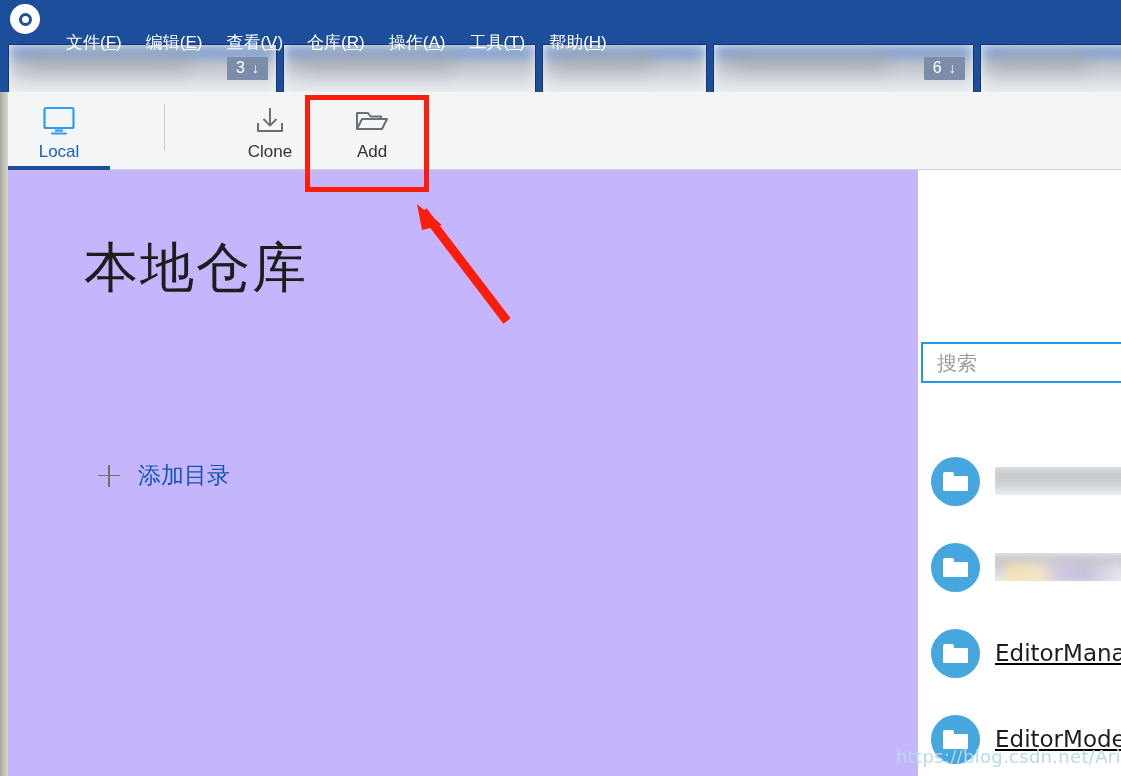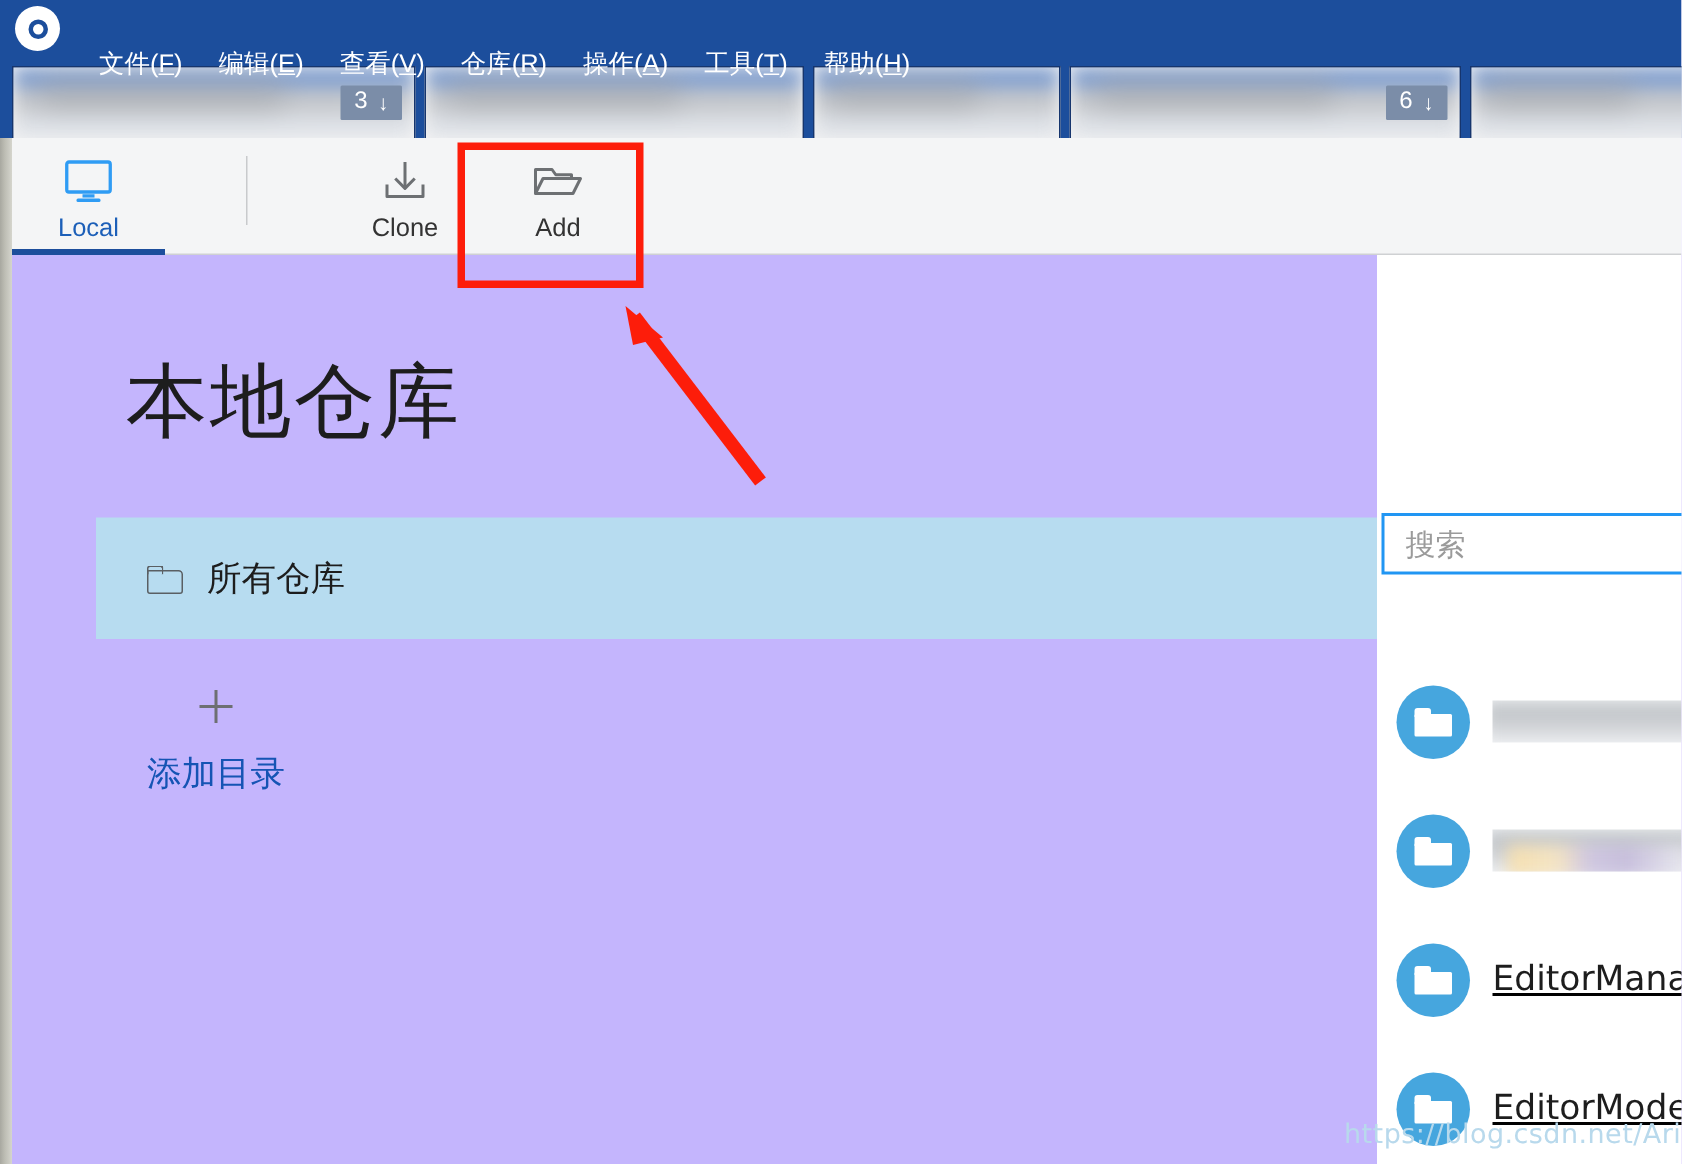--- a/index.html
+++ b/index.html
@@ -169,21 +169,20 @@
     width: 9px; height: 5px;
     border: 1.6px solid #5a5f63; border-bottom: none;
     border-radius: 2px 2px 0 0;
   }
   .repo-group-label { font-size: 23px; color: #1d1d1d;
     font-family: "DejaVu Sans", "Liberation Sans", sans-serif; }
   .add-dir {
     position: absolute; left: 56px; top: 290px;
     display: flex; align-items: center; gap: 18px;
     padding-left: 34px;
-    flex-direction: column;
   }
   .plus-ico {
     width: 22px; height: 22px; position: relative; flex: none;
   }
   .plus-ico:before, .plus-ico:after {
     content: ""; position: absolute; background: #6d6f72;
   }
   .plus-ico:before { left: 0; top: 10px; width: 22px; height: 1.6px; }
   .plus-ico:after { left: 10px; top: 0; width: 1.6px; height: 22px; }
   .add-dir-label { font-size: 23px; color: #1554b4;
@@ -365,24 +364,20 @@
     </div>
 
   </div>
 
   <div class="left-rail"></div>
 
   <div class="content">
 
     <div class="page-title">本地仓库</div>
 
-    <div class="repo-group">
-      <div class="folder-outline"></div>
-      <div class="repo-group-label">所有仓库</div>
-    </div>
 
     <div class="add-dir">
       <div class="plus-ico"></div>
       <div class="add-dir-label">添加目录</div>
     </div>
   </div>
 
   <div class="right-panel">
 
     <div class="search-box">

